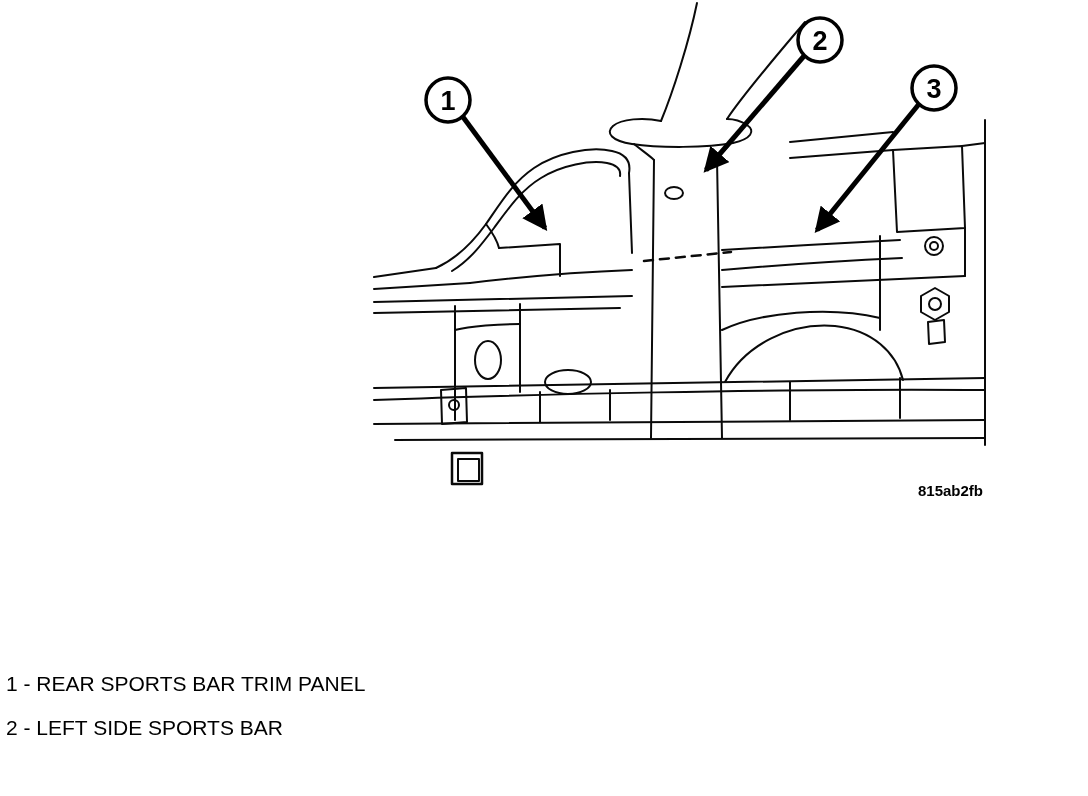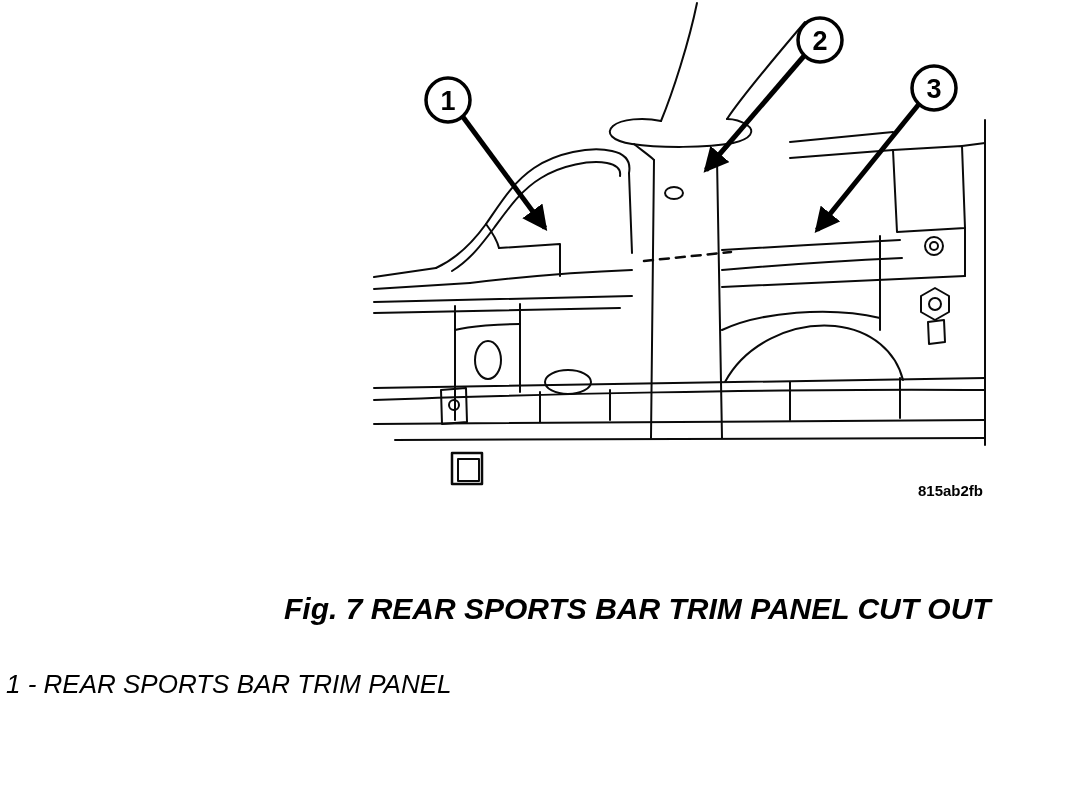--- a/index.html
+++ b/index.html
@@ -9,21 +9,21 @@
   }
   svg.figure{position:absolute;left:0;top:0;}
   svg.figure text{fill:#000;font-family:"Liberation Sans",sans-serif;}
   .callout-number{font-size:27px;font-weight:bold;}
   .img-code{font-size:15px;font-weight:bold;}
   .caption{
     position:absolute;left:284px;top:592px;
     font-size:30px;font-weight:bold;font-style:italic;white-space:nowrap;
   }
   .legend{position:absolute;left:6px;top:672px;}
-  .legend-item{font-size:26px;line-height:24px;margin-bottom:20px;white-space:nowrap;font-style:italic;}
+  .legend-item{font-size:21px;line-height:24px;margin-bottom:20px;white-space:nowrap;}
 </style>
 </head>
 <body>
 
 <div class="page">
 
   <svg class="figure" width="1088" height="560" viewBox="0 0 1088 560">
     <defs>
       <marker id="arrow" viewBox="0 0 10 10" refX="8.5" refY="5" markerWidth="5" markerHeight="5" orient="auto-start-reverse">
         <path d="M 0 0 L 10 5 L 0 10 z" fill="#000"></path>
@@ -124,19 +124,19 @@
       </g>
       <g>
         <circle cx="934" cy="88" r="22" fill="#fff" stroke="#000" stroke-width="3.5"></circle>
         <text class="callout-number" x="934" y="98" text-anchor="middle">3</text>
       </g>
     </g>
 
     <text class="img-code" x="983" y="496" text-anchor="end">815ab2fb</text>
   </svg>
 
-  <div class="caption">Fig. 7 REAR SPORTS BAR TRIM PANEL CUT OUT</div>
 
   <div class="legend">
     <div class="legend-item">1 - REAR SPORTS BAR TRIM PANEL</div>
+    <div class="legend-item">2 - LEFT SIDE SPORTS BAR</div>
   </div>
 
 </div>
 
 </body></html>

